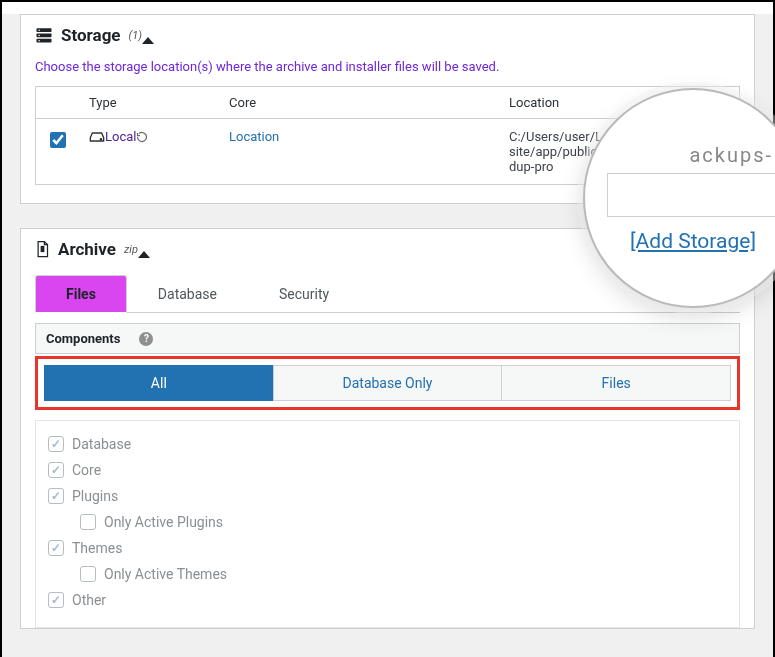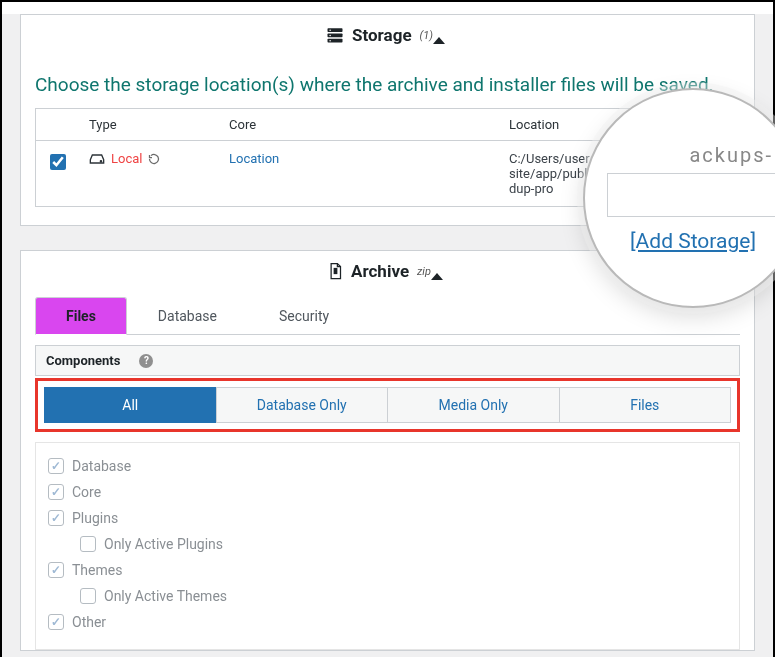--- a/index.html
+++ b/index.html
@@ -29,21 +29,21 @@
   }
   .panel {
     background: #fff;
     border: 1px solid #ccd0d4;
     margin: 12px 18px 0 18px;
   }
   .panel-header {
     padding: 10px 14px 10px 14px;
     display: flex;
     align-items: baseline;
-    justify-content: center;
+    justify-content: flex-start;
   }
   .panel-title {
     font-size: 17px;
     font-weight: 700;
     display: flex;
     align-items: center;
     gap: 8px;
   }
   .panel-title sup {
     font-size: 11px;
@@ -56,23 +56,23 @@
     border-left: 6px solid transparent;
     border-right: 6px solid transparent;
     border-bottom: 7px solid #1d2327;
     margin-right: 4px;
     margin-top: 6px;
   }
   .panel-body {
     padding: 0 14px 18px 14px;
   }
   .desc {
-    font-size: 19px;
-    color: #0f766e;
-    margin: 18px 0 12px 0;
+    font-size: 13px;
+    color: #6d28d9;
+    margin: 4px 0 12px 0;
   }
   table.storage {
     width: 100%;
     border-collapse: collapse;
     border: 1px solid #ccd0d4;
   }
   table.storage th {
     text-align: left;
     background: #fff;
     font-weight: 400;
@@ -86,22 +86,21 @@
     color: #3c434a;
     font-size: 13px;
   }
   .chk-cell { width: 34px; text-align:center; }
   .type-cell { width: 140px; }
   .name-cell { width: 280px; }
   a.link { color: #2271b1; text-decoration: none; }
   .local-badge {
     display: inline-flex;
     align-items: center;
-    gap: 6px;
-    color: #ef4444;
+    color: #4c1d95;
     font-size: 13px;
   }
   .hdd-icon svg, .storage-icon svg, .archive-icon svg, .refresh-icon svg { display:block; }
 
   
   .archive-panel {
     background: #fff;
     border: 1px solid #ccd0d4;
     margin: 24px 18px 0 18px;
     position: relative;
@@ -345,21 +344,20 @@
 
       <div class="subhead">
         <span>Components</span>
         <span class="help-icon">?</span>
       </div>
 
       <div class="seg-row-wrap">
         <div class="seg-row">
           <div class="seg active">All</div>
           <div class="seg">Database Only</div>
-          <div class="seg">Media Only</div>
           <div class="seg">Files</div>
         </div>
       </div>
 
       <div class="comp-list">
         <div class="comp-item">
           <span class="fake-check checked"></span>
           <span>Database</span>
         </div>
         <div class="comp-item">

